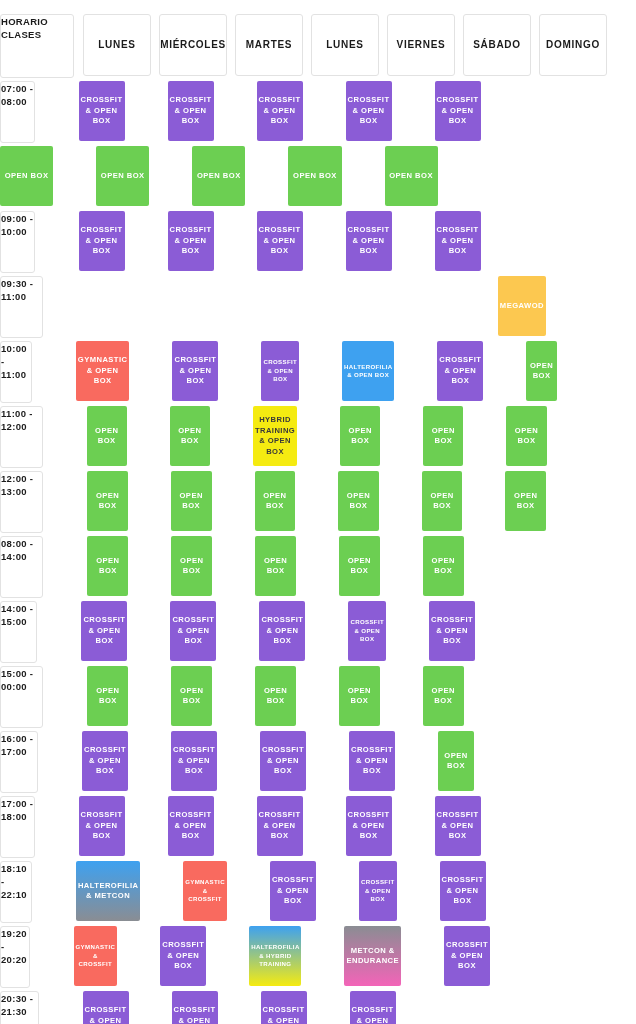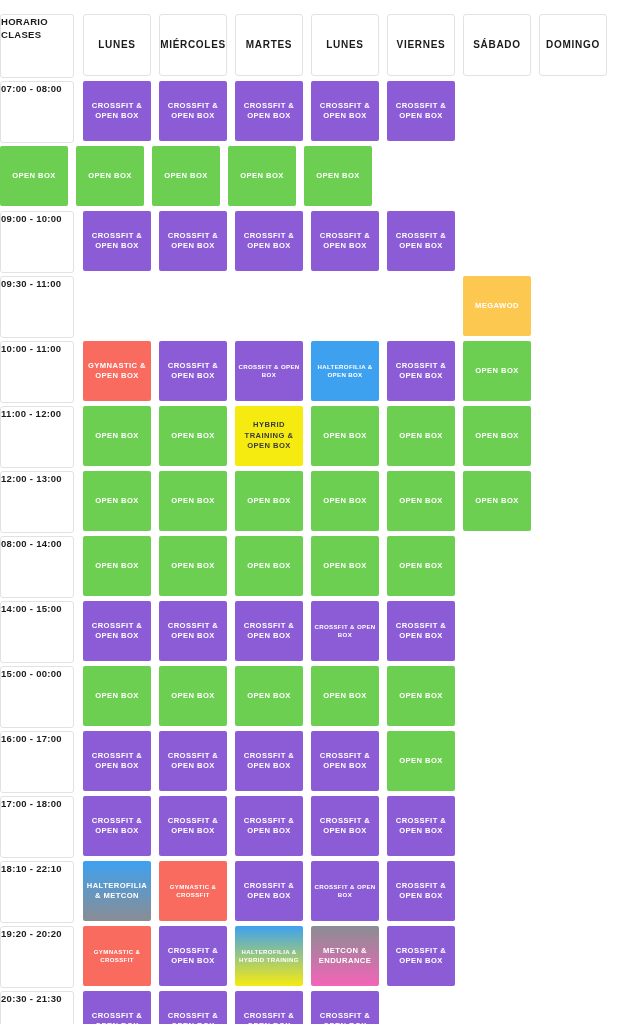--- a/index.html
+++ b/index.html
@@ -49,21 +49,21 @@
     border-radius:3px;
     color:#1b1b1b;
     font-weight:bold;
     font-size:10px;
     letter-spacing:.7px;
     line-height:12px;
   }
   .headrow{height:62px;}
   .headrow .cell,.headrow .timecell{height:62px;}
 
-  .row.body{height:60px;}
+  .row.body{height:60px;gap:35px;}
   .row.body .timecell,.row.body .cell{height:60px;}
 
   .klass{
     color:#ffffff;
     font-weight:bold;
     font-size:7.6px;
     line-height:10.5px;
     letter-spacing:.45px;
     padding:2px;
   }

